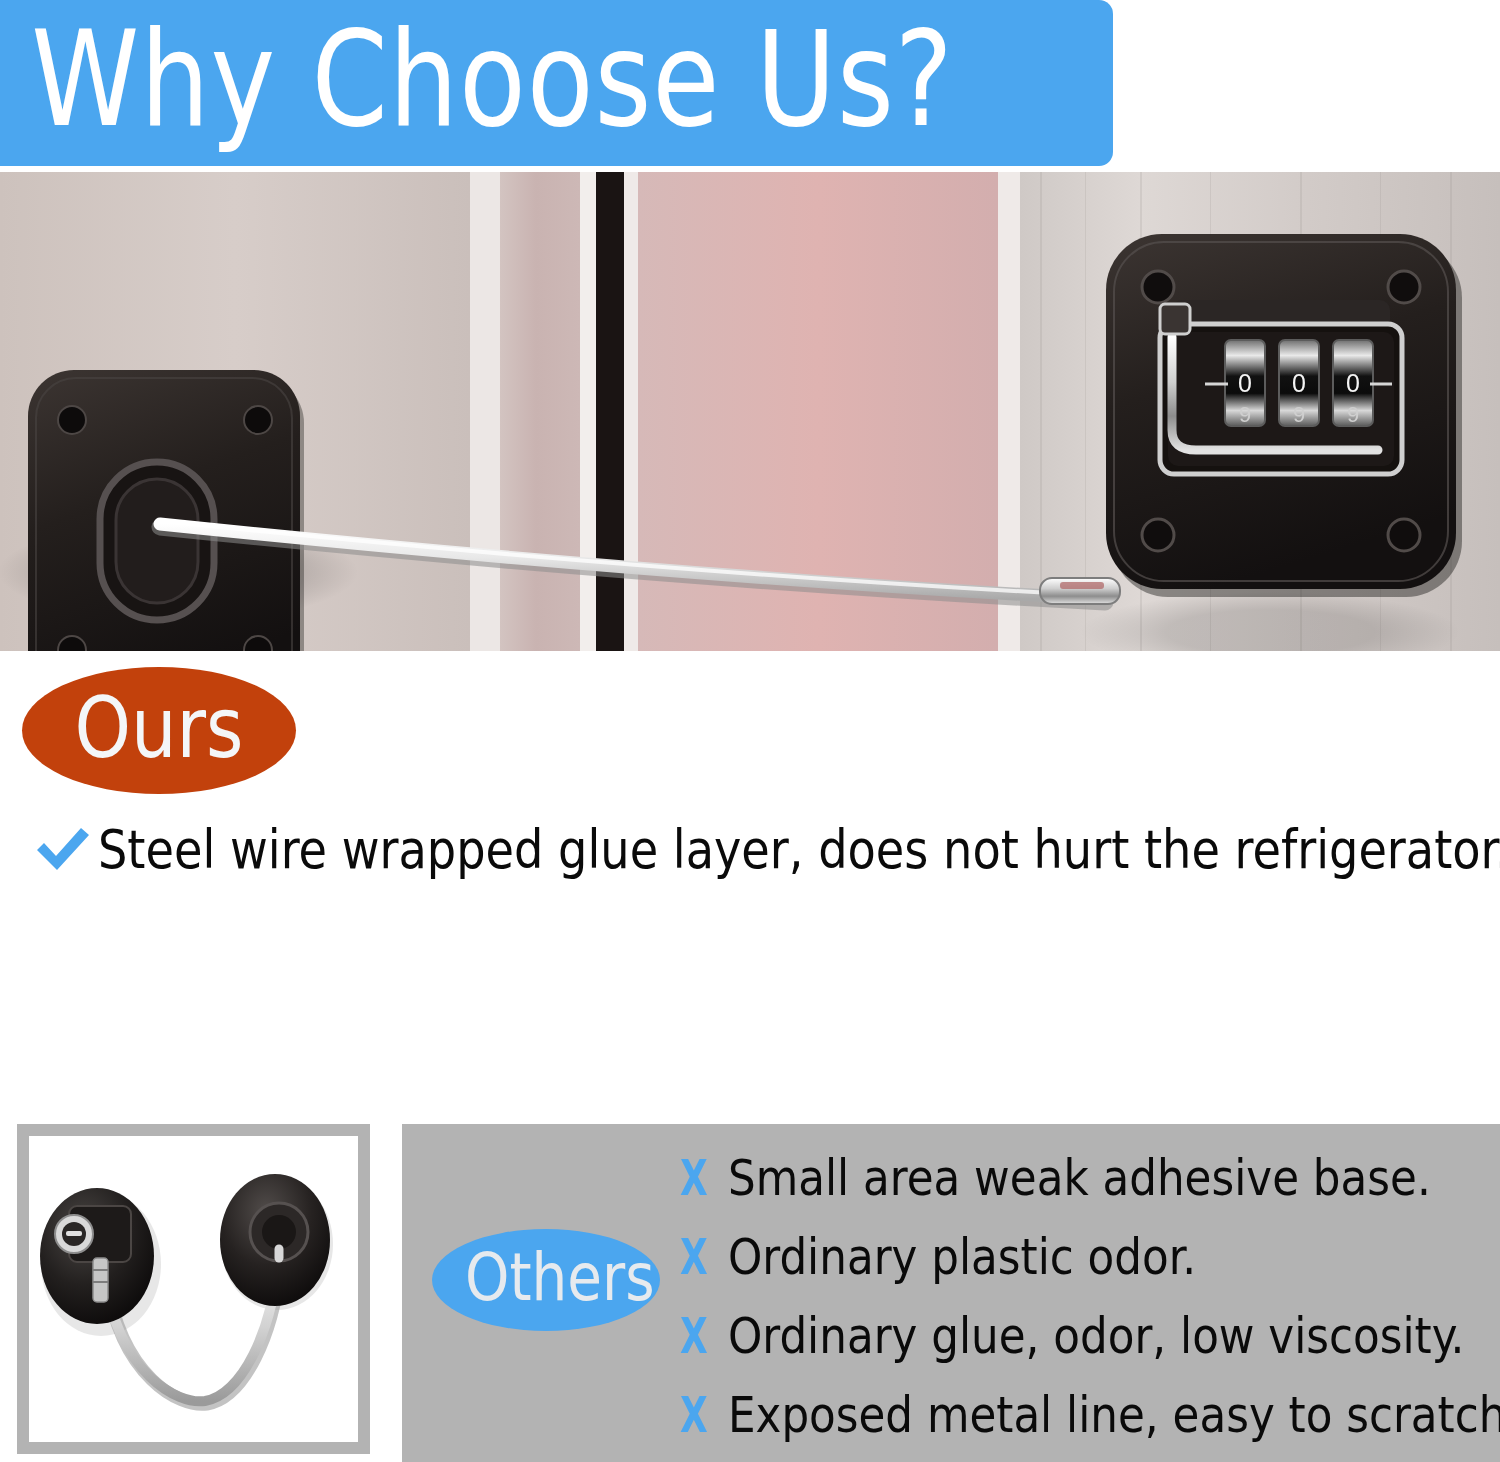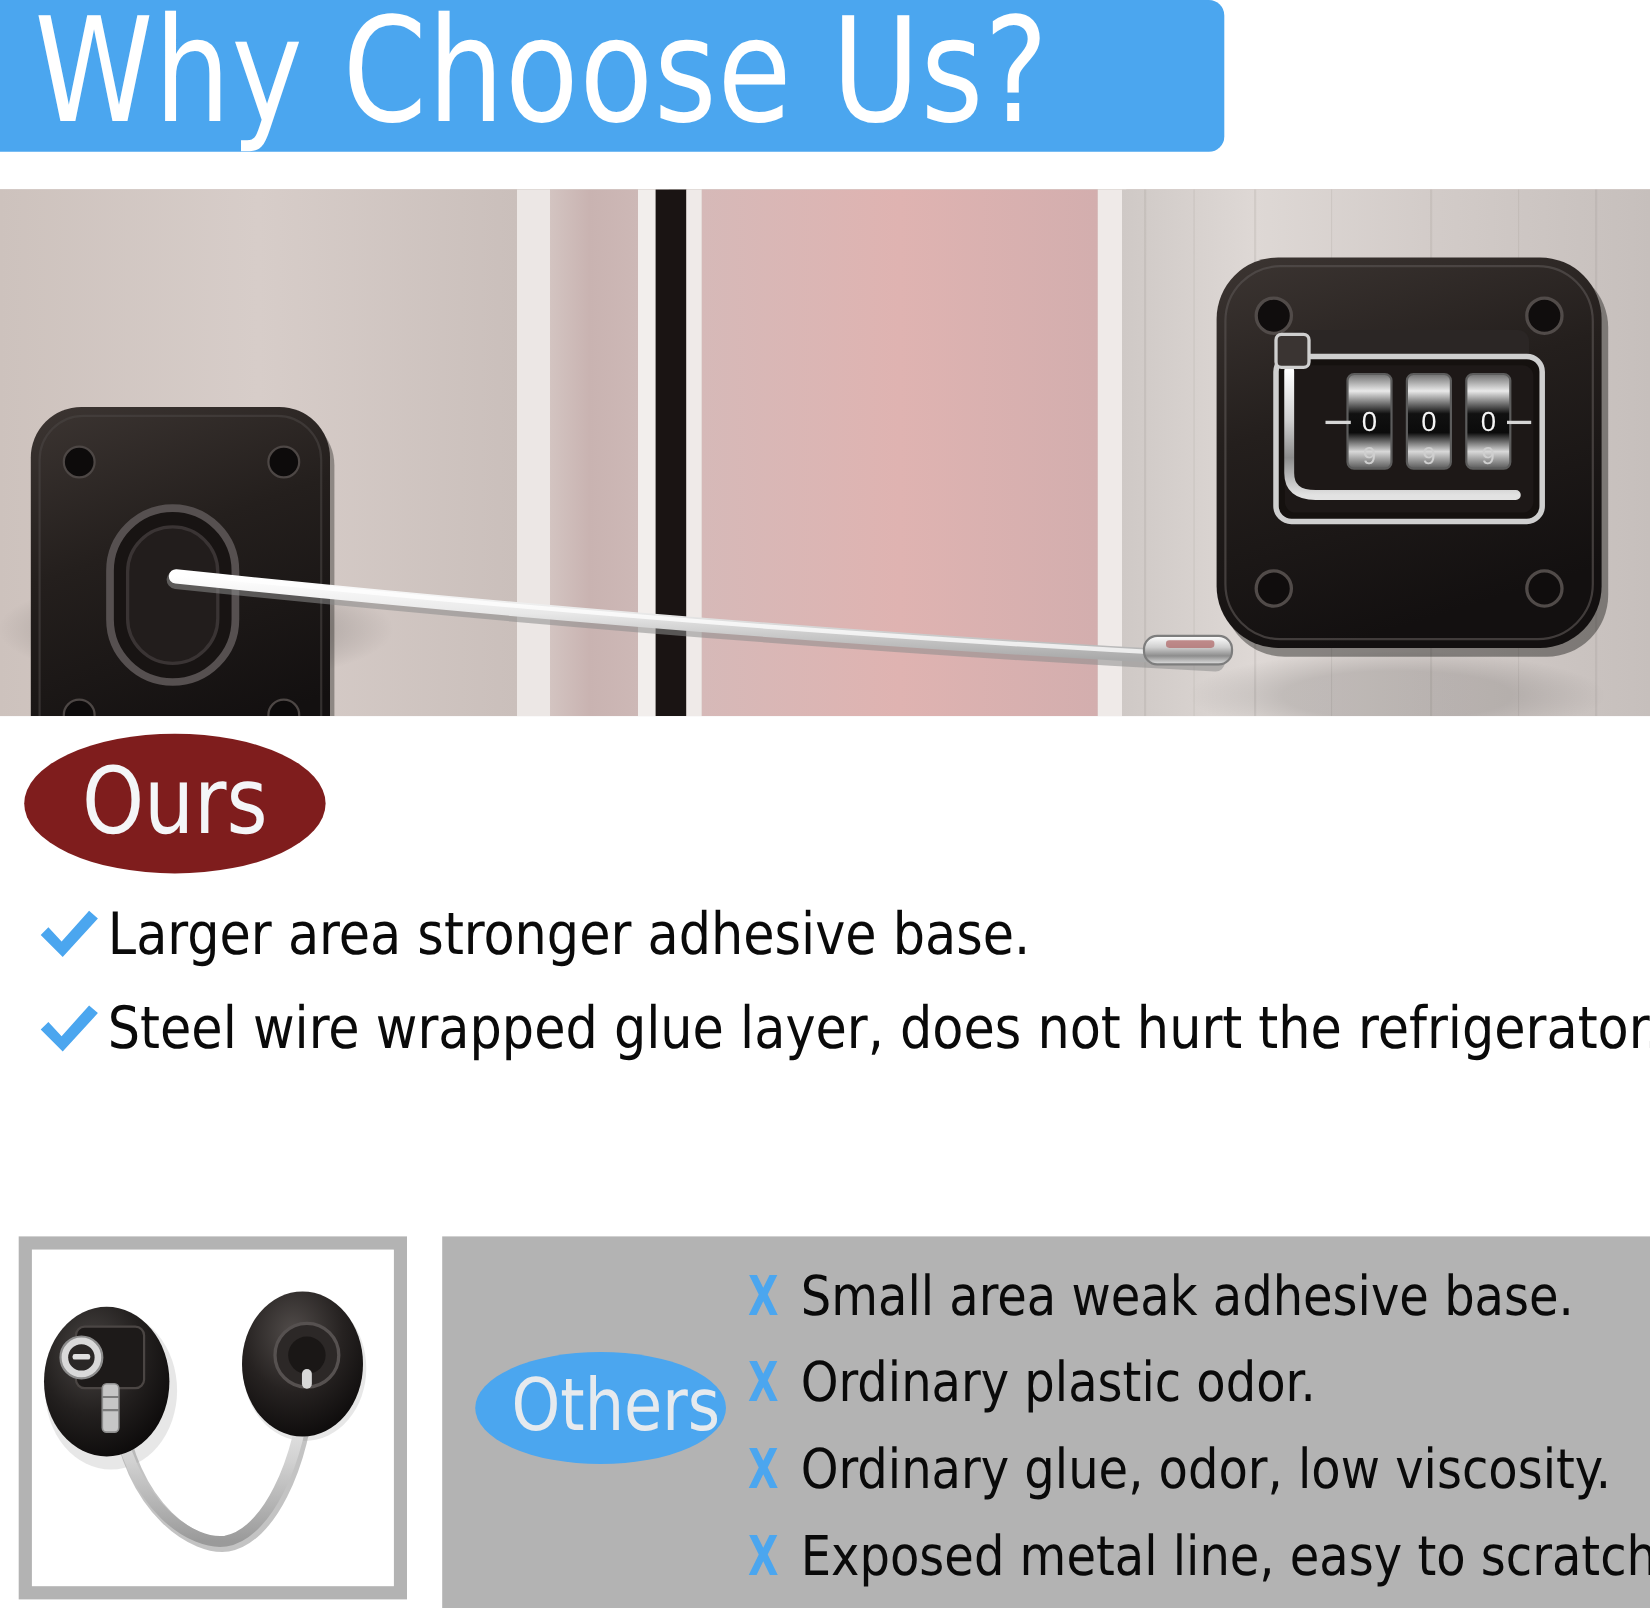--- a/index.html
+++ b/index.html
@@ -15,21 +15,21 @@
     font-family: "Liberation Sans", sans-serif;
     -webkit-font-smoothing: antialiased;
   }
 
   
   #header-banner {
     position: absolute;
     left: 0;
     top: 0;
     width: 1113px;
-    height: 138px;
+    height: 166px;
     background: #4ba6ef;
     border-radius: 0 14px 14px 0;
     display: flex;
     align-items: center;
     overflow: hidden;
     text-align: right;
   }
   #header-title {
     color: #ffffff;
     font-family: "Liberation Sans Narrow", "DejaVu Sans Condensed", "Liberation Sans", sans-serif;
@@ -56,21 +56,21 @@
   }
   #hero-photo svg { display: block; width: 100%; height: 100%; }
 
   
   #ours-badge {
     position: absolute;
     left: 22px;
     top: 667px;
     width: 274px;
     height: 127px;
-    background: #7f1d1d;
+    background: #c2410c;
     border-radius: 50%;
     display: flex;
     align-items: center;
     justify-content: center;
   }
   #ours-badge-label {
     color: #f4f6f8;
     font-family: "Liberation Sans Narrow", "DejaVu Sans Condensed", "Liberation Sans", sans-serif;
     font-size: 84px;
     line-height: 1;
@@ -325,28 +325,20 @@
     <rect x="1060" y="410" width="44" height="7" rx="3" fill="#b06a6a" opacity="0.75"></rect>
   </svg>
 </div>
 
 <div id="ours-badge">
   <span id="ours-badge-label">Ours</span>
 </div>
 
 <div id="ours-list">
 
-  <div class="ours-row">
-    <span class="check-icon">
-      <svg width="58" height="46" viewBox="0 0 58 46">
-        <path d="M3 24 L10 17 L22 30 L47 2 L55 9 L23 44 Z" fill="#4ba6ef"></path>
-      </svg>
-    </span>
-    <span class="ours-text">Larger area stronger adhesive base.</span>
-  </div>
 
 
   <div class="ours-row">
     <span class="check-icon">
       <svg width="58" height="46" viewBox="0 0 58 46">
         <path d="M3 24 L10 17 L22 30 L47 2 L55 9 L23 44 Z" fill="#4ba6ef"></path>
       </svg>
     </span>
     <span class="ours-text">Steel wire wrapped glue layer, does not hurt the refrigerator.</span>
   </div>

